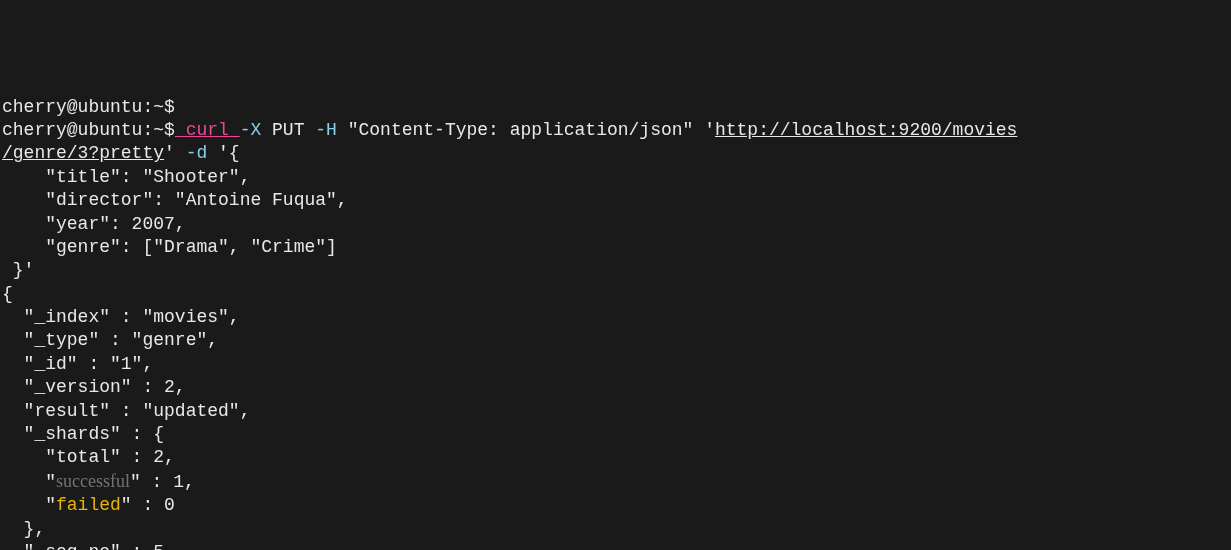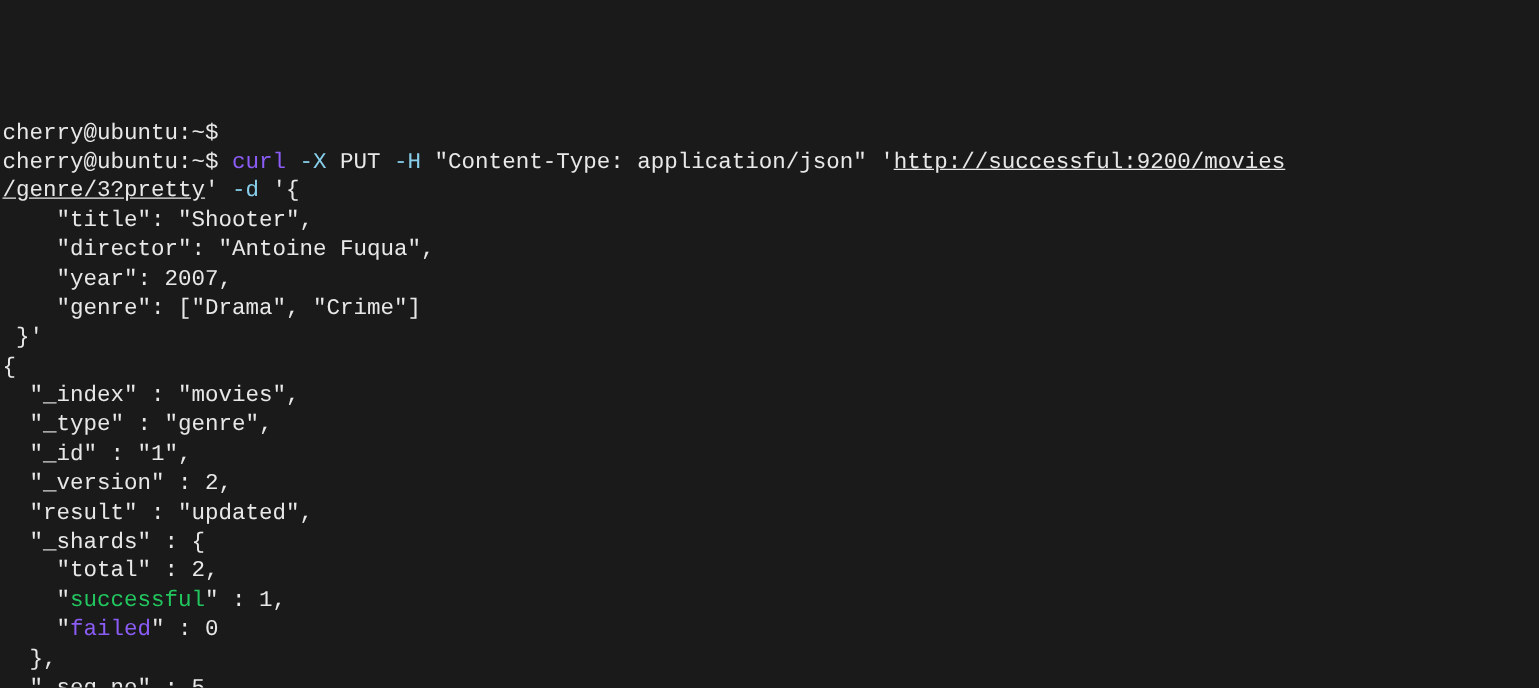--- a/index.html
+++ b/index.html
@@ -13,46 +13,48 @@
       font-family: 'Consolas', 'Monaco', 'Courier New', monospace;
       font-size: 18px;
       line-height: 1.3;
       padding: 2px;
       white-space: pre;
       width: 1231px;
       height: 550px;
       overflow: hidden;
     }
     .cmd {
-      color: #8b5cf6;
+      color: #ec4899;
+      text-decoration: underline;
     }
     .flag {
       color: #87ceeb;
     }
     .url {
       color: #e8e8e8;
       text-decoration: underline;
     }
     .key-green {
-      color: #22c55e;
+      color: #737373;
+      font-family: Liberation Serif, serif;
     }
     .key-red {
-      color: #8b5cf6;
+      color: #eab308;
     }
     .output {
       color: #e8e8e8;
     }
   </style>
 </head>
 <body>
 
 
 
 <div><span><span>cherry@ubuntu</span><span>:~$</span></span>
-<span><span>cherry@ubuntu</span><span>:~$</span><span class="cmd"> curl </span><span class="flag">-X</span><span> PUT </span><span class="flag">-H</span><span> "Content-Type: application/json" '</span><span class="url">http://successful:9200/movies</span>
+<span><span>cherry@ubuntu</span><span>:~$</span><span class="cmd"> curl </span><span class="flag">-X</span><span> PUT </span><span class="flag">-H</span><span> "Content-Type: application/json" '</span><span class="url">http://localhost:9200/movies</span>
 <span class="url">/genre/3?pretty</span><span>' </span><span class="flag">-d</span><span> '{
     "title": "Shooter",
     "director": "Antoine Fuqua",
     "year": 2007,
     "genre": ["Drama", "Crime"]
  }'</span></span>
 <span class="output">{</span>
 <span class="output">  "_index" : "movies",</span>
 <span class="output">  "_type" : "genre",</span>
 <span class="output">  "_id" : "1",</span>

